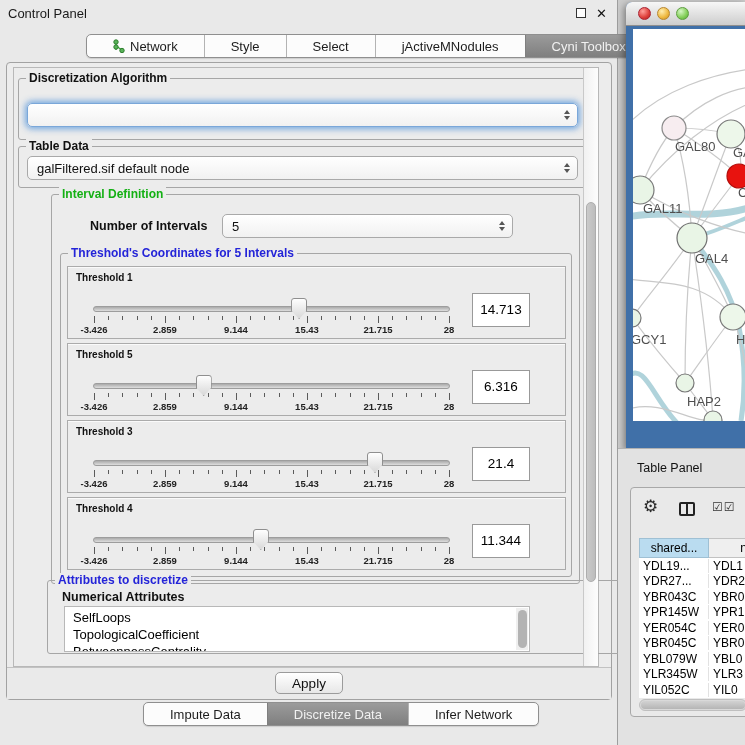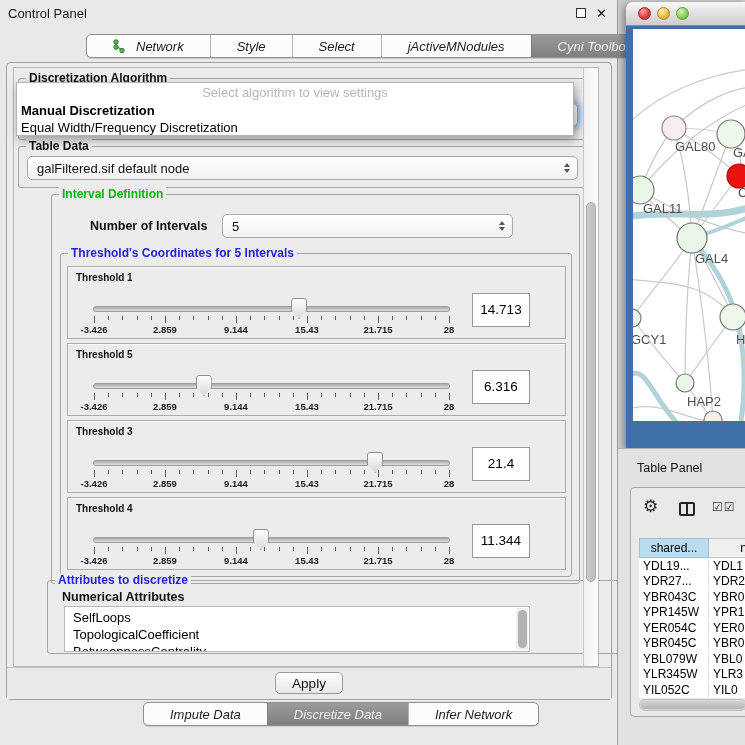--- a/index.html
+++ b/index.html
@@ -12,22 +12,22 @@
   #cp-titlebar { height:26px; display:flex; align-items:center; padding:0 10px 0 8px;
     font-size:13px; color:#1a1a1a; }
   #cp-title { flex:0 0 auto; }
   #cp-title-icons { margin-left:auto; display:flex; align-items:center; gap:10px; }
   .float-glyph { width:10px; height:10px; border:1.5px solid #333; background:#fdfdfd; }
   .close-glyph { font-size:13px; font-weight:bold; color:#111; line-height:13px; }
 
   .seg-control { position:absolute; display:flex; height:24px; border:1px solid #8f8f8f;
     border-radius:5px; background:#fcfcfc; overflow:hidden; font-size:13px;
     box-shadow:0 1px 1px rgba(0,0,0,.12); }
-  .seg { padding:0 26px; display:flex; align-items:center; gap:11px; color:#1c1c1c;
-    border-left:1px solid #b3b3b3; white-space:nowrap;font-style:italic; }
+  .seg { padding:0 26px; display:flex; align-items:center; gap:5px; color:#1c1c1c;
+    border-left:1px solid #b3b3b3; white-space:nowrap; }
   .seg:first-child { border-left:none; }
   .seg.selected { background:linear-gradient(#9b9b9b,#7f7f7f); color:#f1f1f1;
     border-left-color:#7f7f7f; }
   #top-tabs { left:86px; top:34px; }
   #bottom-tabs { left:143px; top:702px; }
 
   #main-panel { position:absolute; left:6px; top:62px; width:606px; height:638px;
     border:1px solid #a2a2a2; border-radius:4px; background:#ececec; }
 
   #viewport { position:absolute; left:6px; top:4px; width:586px; height:600px;
@@ -197,25 +197,20 @@
         <span class="gtitle">Table Data</span>
         <div id="tdata-combo" class="combo">
           <span>galFiltered.sif default node</span>
           <span class="arrows">
               <span class="tri-up"></span>
               <span class="tri-down"></span>
             </span>
         </div>
       </div>
 
-      <div id="algo-popup">
-        <div class="popup-hint">Select algorithm to view settings</div>
-        <div class="popup-opt bold">Manual Discretization</div>
-        <div class="popup-opt">Equal Width/Frequency Discretization</div>
-      </div>
 
       <div id="g-interval" class="group">
         <span class="gtitle green">Interval Definition</span>
 
         <span id="interval-label">Number of Intervals</span>
         <div id="interval-combo" class="combo">
           <span>5</span>
           <span class="arrows">
               <span class="tri-up"></span>
               <span class="tri-down"></span>

